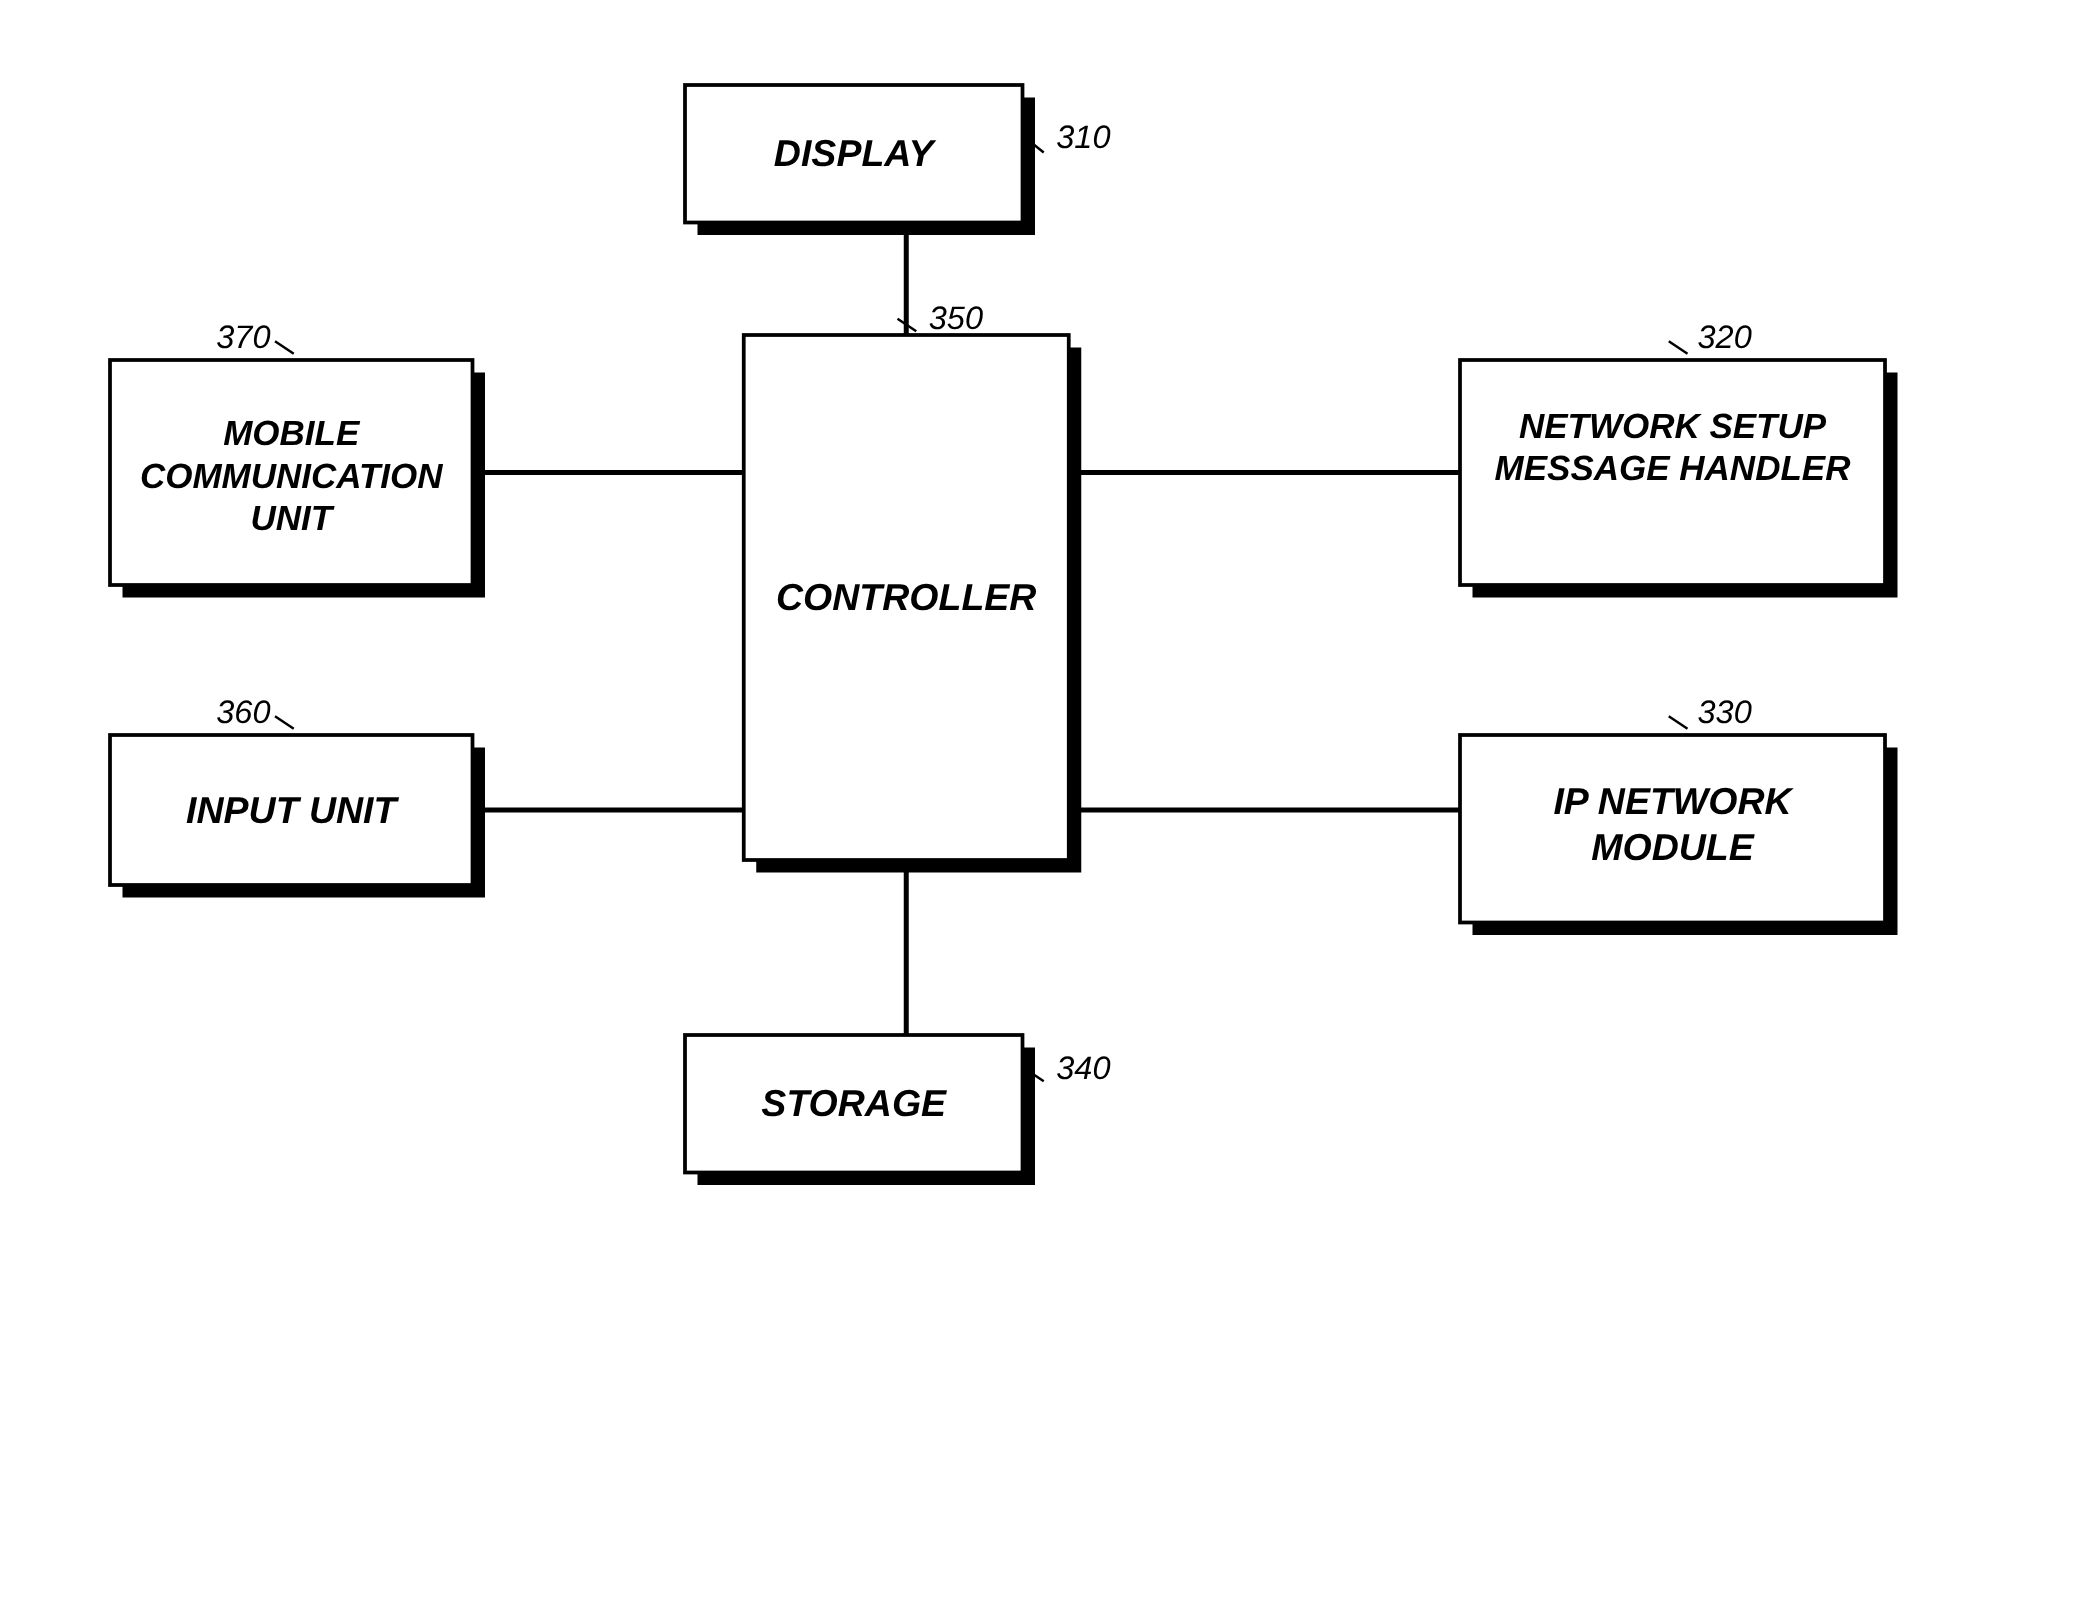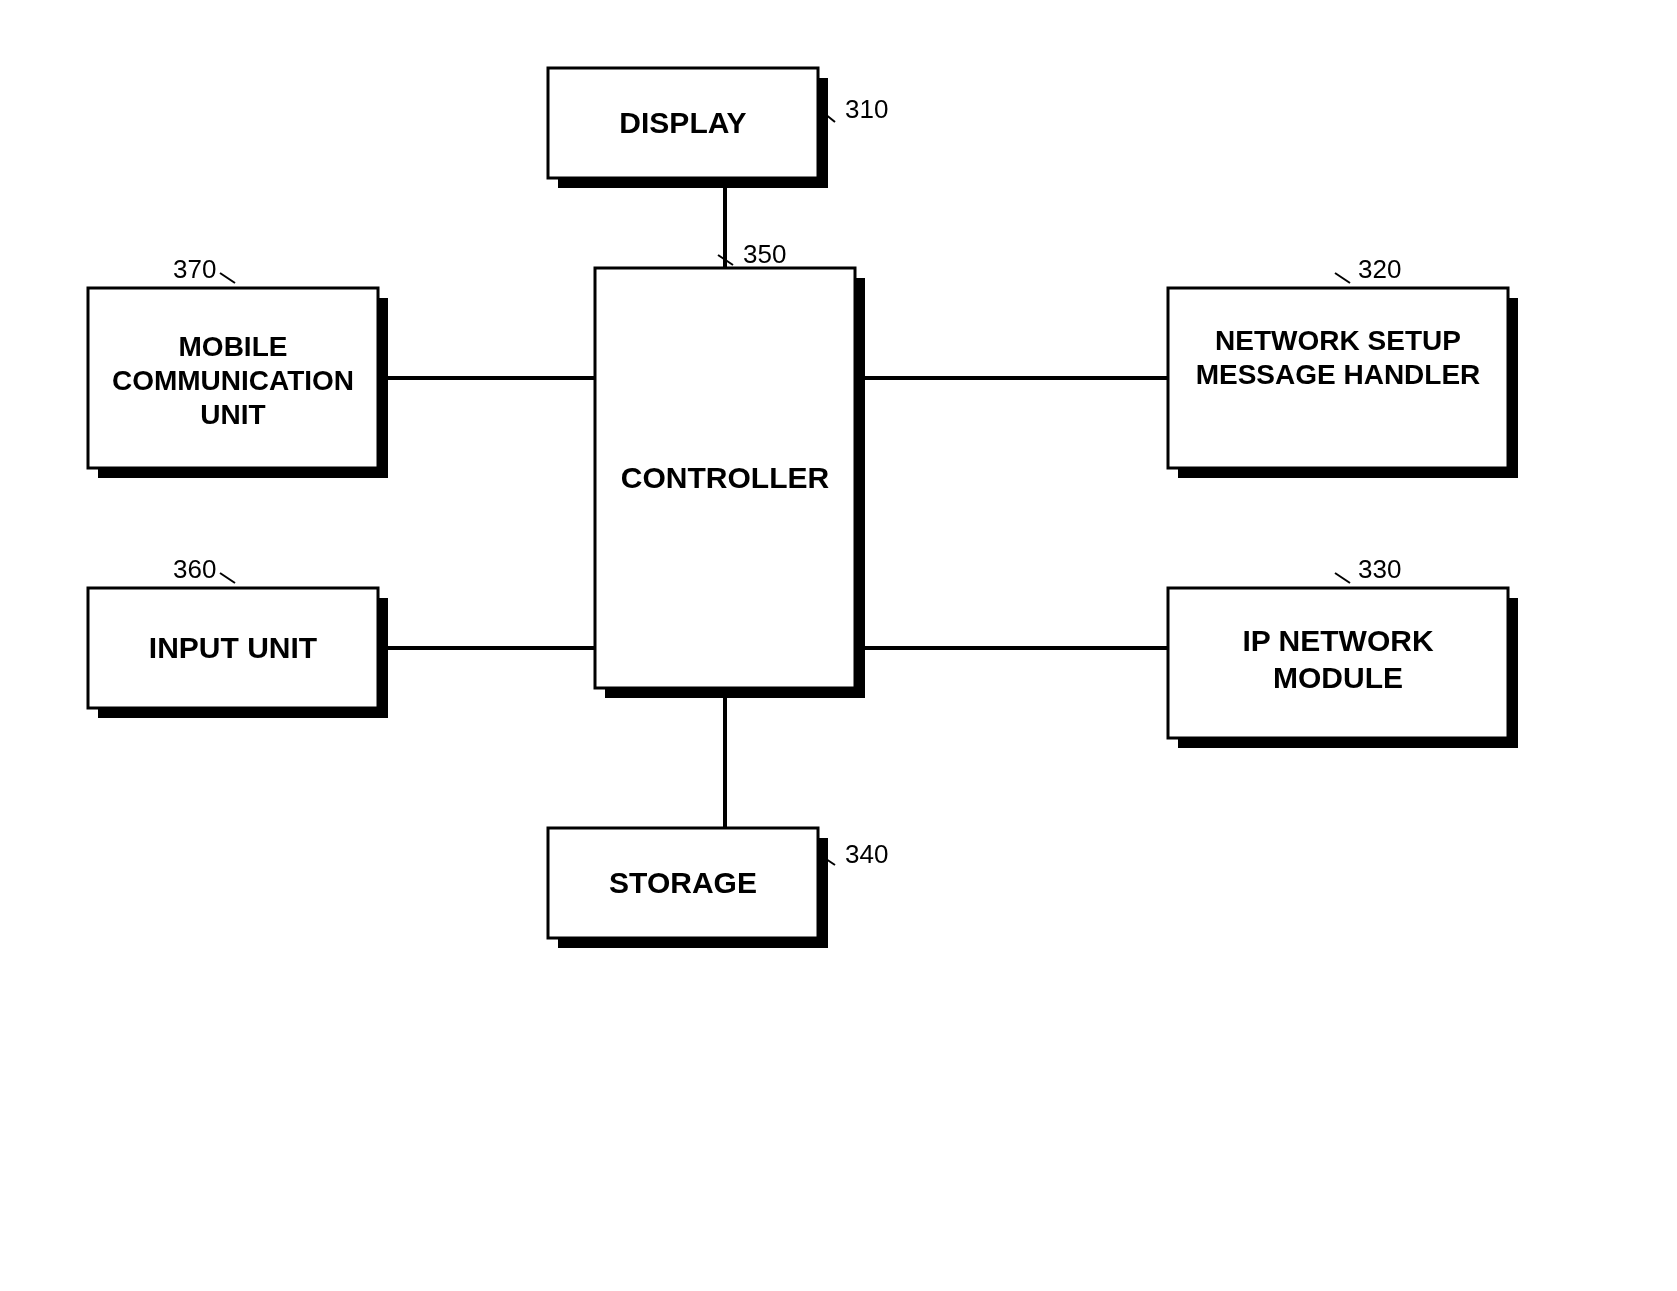--- a/index.html
+++ b/index.html
@@ -11,20 +11,21 @@
       font-family: Arial, sans-serif;
       overflow: hidden;
       position: relative;
     }
 
     .diagram-container {
       position: absolute;
       top: 0; left: 0;
       width: 1677px;
       height: 1056px;
+      font-style: italic;
     }
   </style>
 </head>
 <body>
 
 <div class="diagram-container">
 
   <svg width="1677" height="1291" style="position:absolute;top:0;left:0;">
 
     <rect x="558" y="78" width="270" height="110" fill="#000"></rect>

